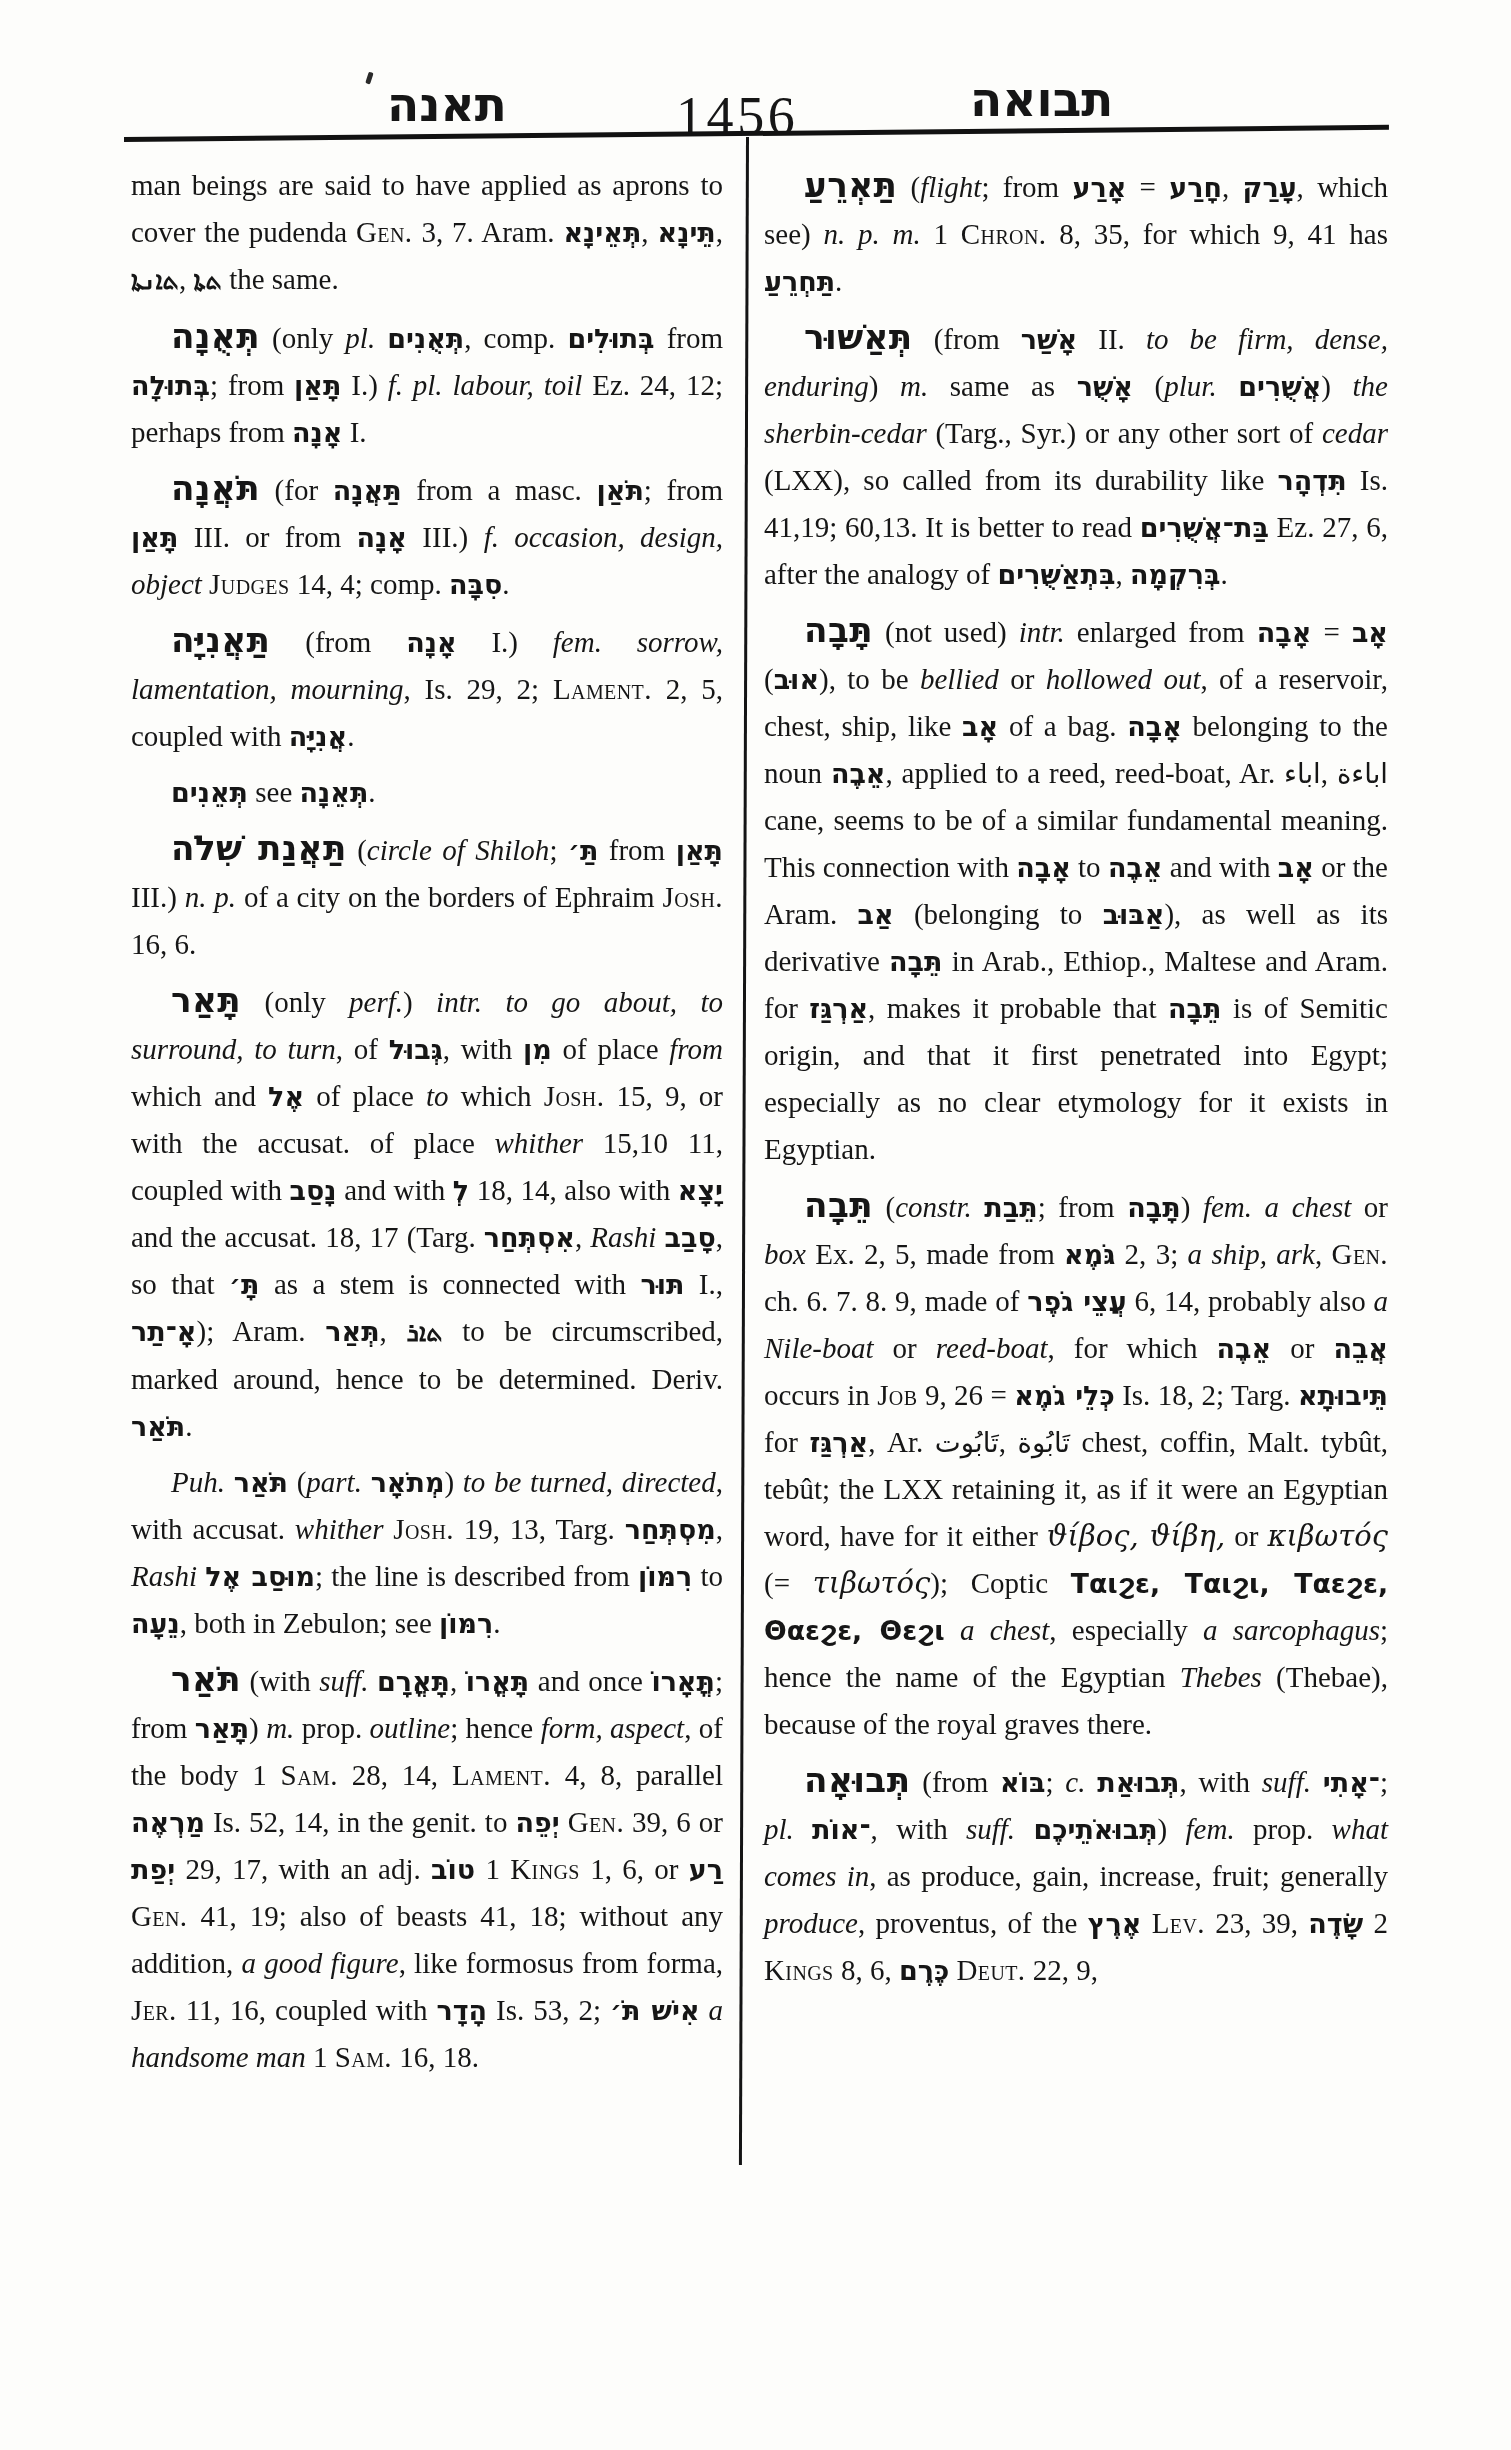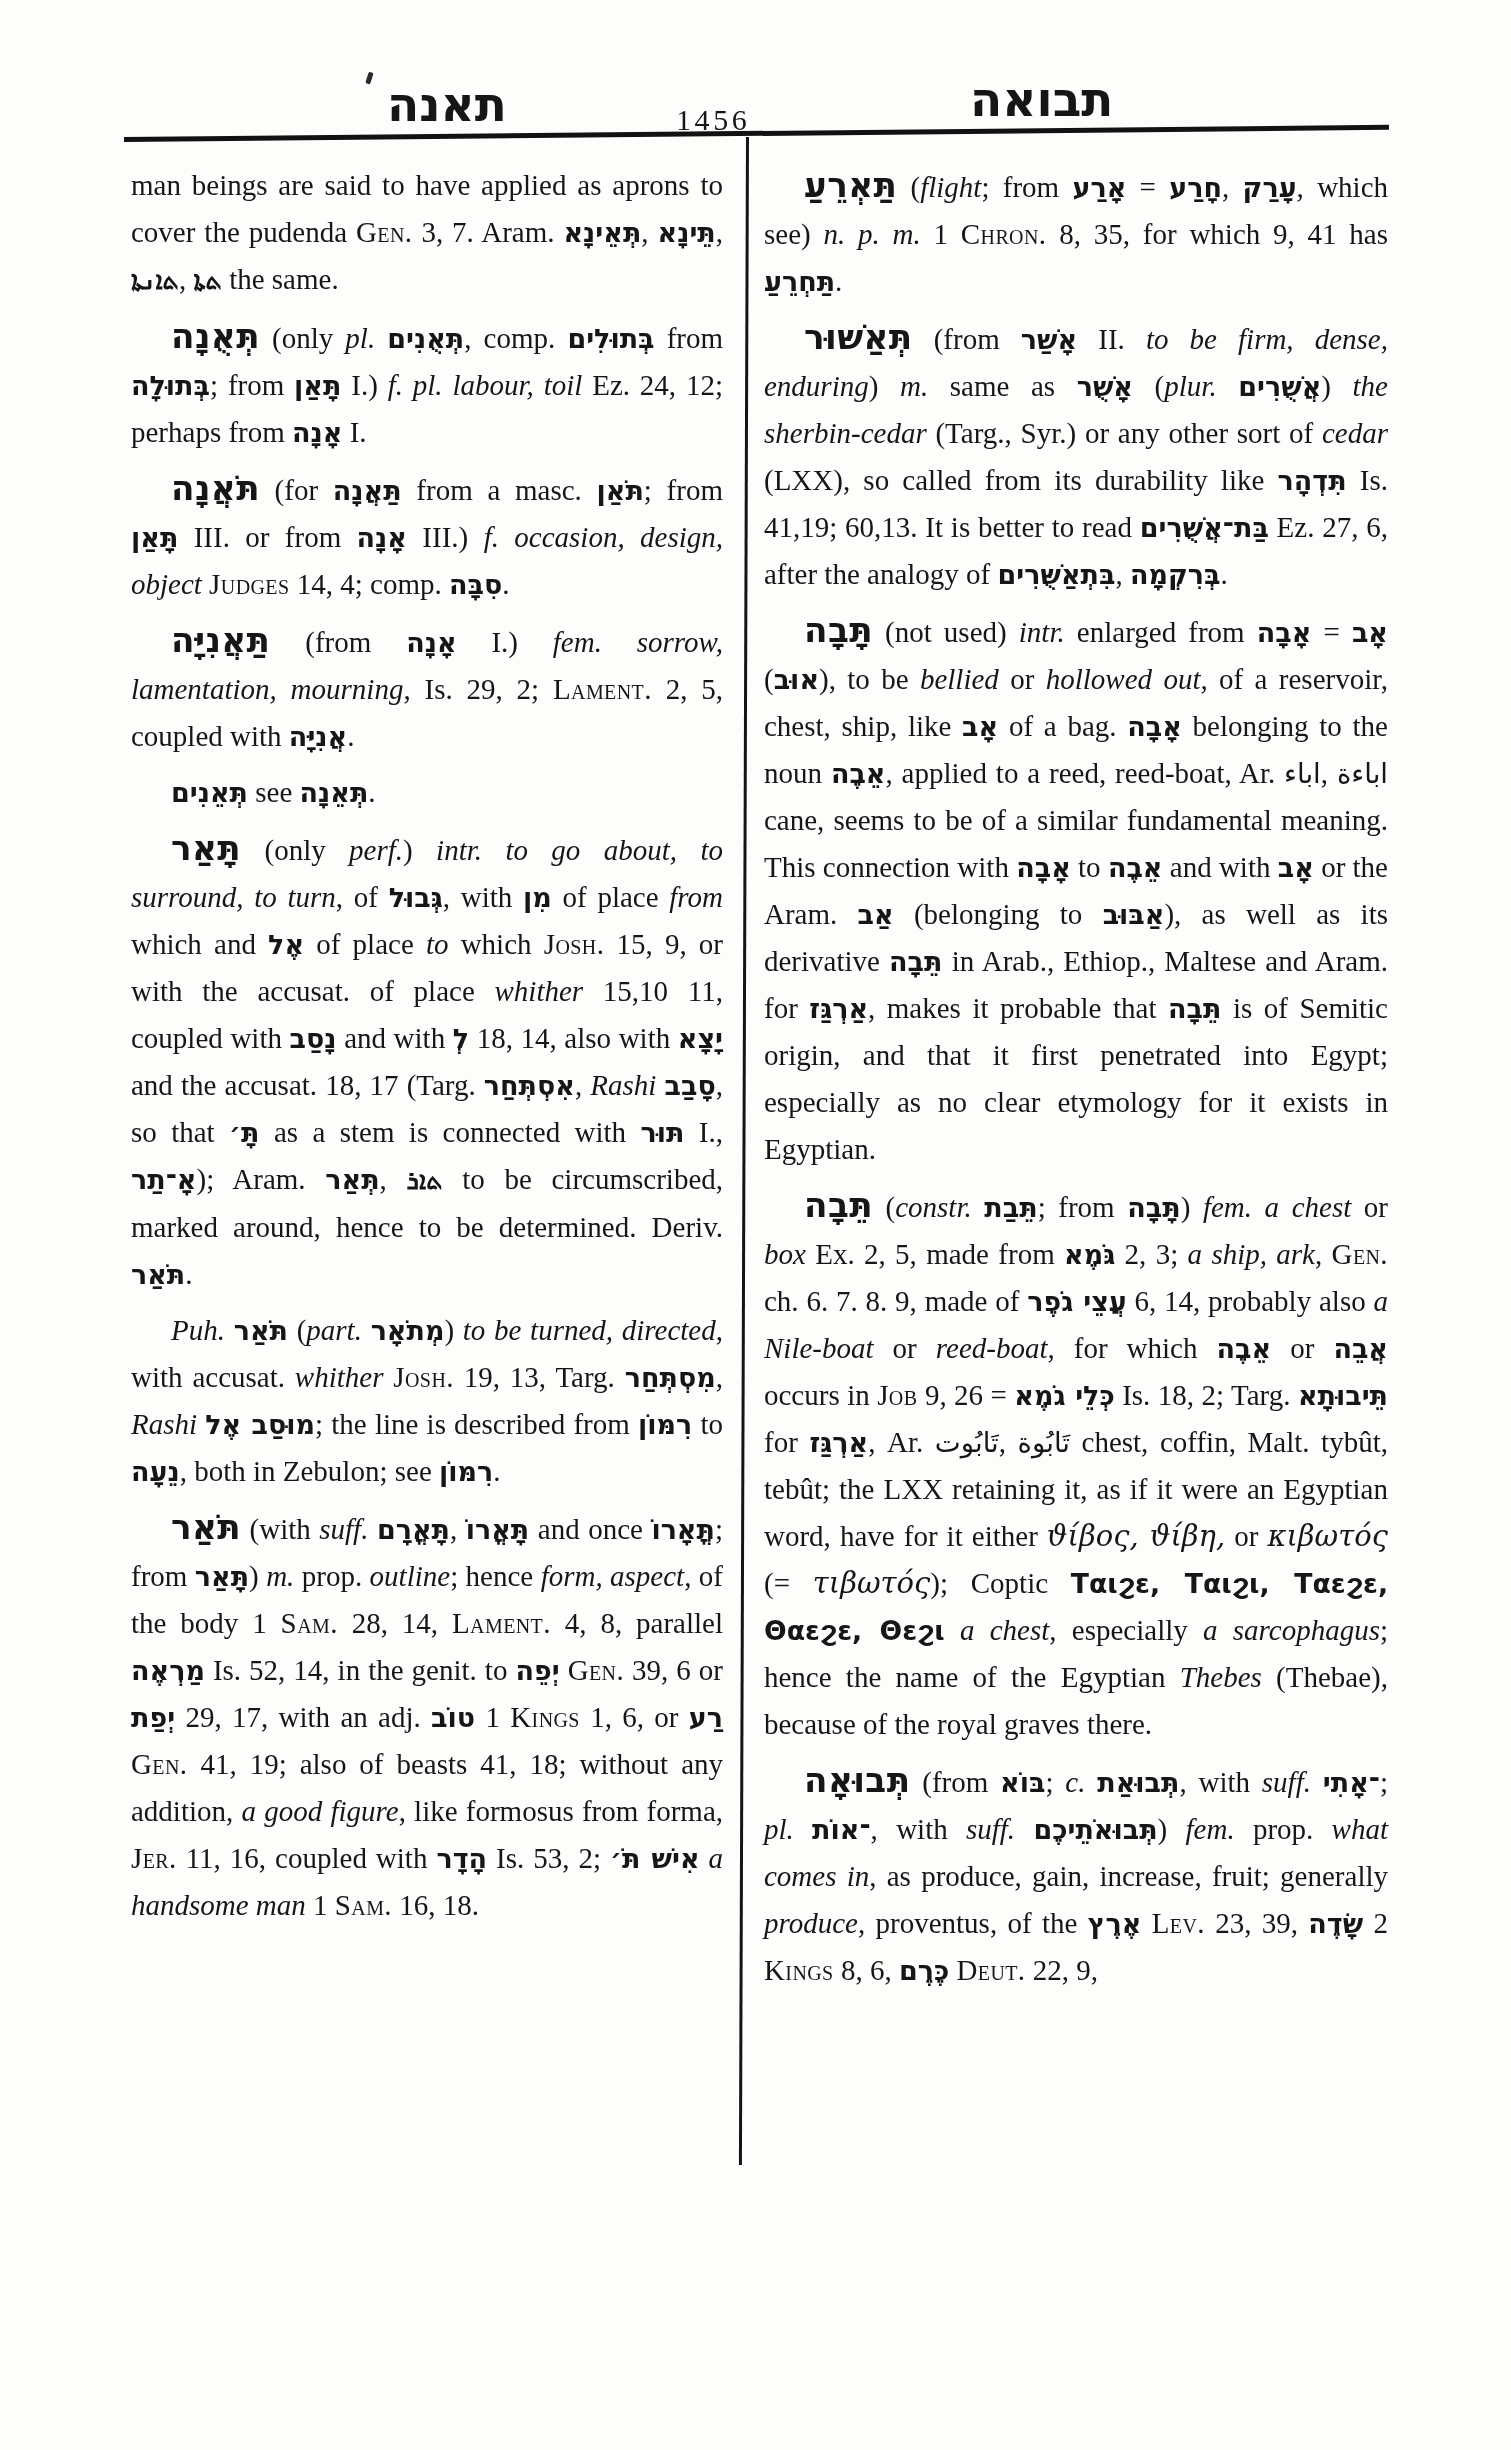--- a/index.html
+++ b/index.html
@@ -9,21 +9,21 @@
     width:1512px;height:2450px;
     background:#fdfdfb;
     color:#161616;
     font-family:"Liberation Serif", serif;
     overflow:hidden;
     padding-left:8px;
   }
   
   .hdr{position:absolute;white-space:nowrap;}
   #hdr-left{left:387px;top:77px;font-size:47px;font-weight:700;font-family:"DejaVu Sans",sans-serif;}
-  #page-number{left:676px;top:103px;font-size:30px;letter-spacing:3.6px;}
+  #page-number{left:676px;top:85px;font-size:54px;letter-spacing:3.6px;}
   #hdr-right{left:970px;top:72px;font-size:47px;font-weight:700;font-family:"DejaVu Sans",sans-serif;}
   #speck{position:absolute;left:367px;top:72px;width:4.5px;height:11.7px;background:#2a2a2a;transform:rotate(18deg);border-radius:1.8px;}
   
   #rule{position:absolute;left:124px;top:137px;width:1265px;height:4.5px;background:#121212;transform:rotate(-0.55deg);transform-origin:left center;}
   #divider{position:absolute;left:746px;top:137px;width:2.7px;height:2028px;background:#141414;transform:rotate(0.2deg);transform-origin:top center;}
   
   .col{
     position:absolute;top:162px;
     font-size:29px;line-height:47px;
     text-align:justify;
@@ -53,20 +53,21 @@
   <div class="hdr" id="hdr-right">תבואה</div>
   <div id="speck"></div>
   <div id="rule"></div>
   <div id="divider"></div>
   <div class="col" id="col-left">
       <p class="entry">man beings are said to have applied as aprons to cover the pudenda <span class="sc">Gen.</span> 3, 7. Aram. <span class="he">תְּאֵינָא</span>, <span class="he">תֵּינָא</span>, <span class="syr">ܬܐܢܬܐ</span>, <span class="syr">ܬܬܐ</span> the same.</p>
       <p class="entry ind"><span class="hw">תְּאֻנָה</span> (only <span class="it">pl.</span> <span class="he">תְּאֻנִים</span>, comp. <span class="he">בְּתוּלִים</span> from <span class="he">בְּתוּלָה</span>; from <span class="he">תָּאַן</span> I.) <span class="it">f. pl. labour, toil</span> Ez. 24, 12; perhaps from <span class="he">אָנָה</span> I.</p>
       <p class="entry ind"><span class="hw">תֹּאֲנָה</span> (for <span class="he">תַּאֲנָה</span> from a masc. <span class="he">תֹּאַן</span>; from <span class="he">תָּאַן</span> III. or from <span class="he">אָנָה</span> III.) <span class="it">f. occasion, design, object</span> <span class="sc">Judges</span> 14, 4; comp. <span class="he">סִבָּה</span>.</p>
       <p class="entry ind"><span class="hw">תַּאֲנִיָּה</span> (from <span class="he">אָנָה</span> I.) <span class="it">fem. sorrow, lamentation, mourning</span>, Is. 29, 2; <span class="sc">Lament.</span> 2, 5, coupled with <span class="he">אֲנִיָּה</span>.</p>
       <p class="entry ind"><span class="he">תְּאֵנִים</span> see <span class="he">תְּאֵנָה</span>.</p>
+      <p class="entry ind"><span class="hw">תַּאֲנַת שִׁלֹה</span> (<span class="it">circle of Shiloh</span>; <span class="he">תַּ׳</span> from <span class="he">תָּאַן</span> III.) <span class="it">n. p.</span> of a city on the borders of Ephraim <span class="sc">Josh.</span> 16, 6.</p>
       <p class="entry ind"><span class="hw">תָּאַר</span> (only <span class="it">perf.</span>) <span class="it">intr. to go about, to surround, to turn</span>, of <span class="he">גְּבוּל</span>, with <span class="he">מִן</span> of place <span class="it">from</span> which and <span class="he">אֶל</span> of place <span class="it">to</span> which <span class="sc">Josh.</span> 15, 9, or with the accusat. of place <span class="it">whither</span> 15,10 11, coupled with <span class="he">נָסַב</span> and with <span class="he">לְ</span> 18, 14, also with <span class="he">יָצָא</span> and the accusat. 18, 17 (Targ. <span class="he">אִסְתְּחַר</span>, <span class="it">Rashi</span> <span class="he">סָבַב</span>, so that <span class="he">תָּ׳</span> as a stem is connected with <span class="he">תּוּר</span> I., <span class="he">אָ־תַר</span>); Aram. <span class="he">תְּאַר</span>, <span class="syr">ܬܐܪ</span> to be circumscribed, marked around, hence to be determined. Deriv. <span class="he">תֹּאַר</span>.</p>
       <p class="entry ind"><span class="it">Puh.</span> <span class="he">תֹּאַר</span> (<span class="it">part.</span> <span class="he">מְתֹאָר</span>) <span class="it">to be turned, directed</span>, with accusat. <span class="it">whither</span> <span class="sc">Josh.</span> 19, 13, Targ. <span class="he">מִסְתְּחַר</span>, <span class="it">Rashi</span> <span class="he">מוּסַב אֶל</span>; the line is described from <span class="he">רִמּוֹן</span> to <span class="he">נֵעָה</span>, both in Zebulon; see <span class="he">רִמּוֹן</span>.</p>
       <p class="entry ind"><span class="hw">תֹּאַר</span> (with <span class="it">suff.</span> <span class="he">תָּאֳרָם</span>, <span class="he">תָּאֳרוֹ</span> and once <span class="he">תֳּאָרוֹ</span>; from <span class="he">תָּאַר</span>) <span class="it">m.</span> prop. <span class="it">outline</span>; hence <span class="it">form, aspect</span>, of the body 1 <span class="sc">Sam.</span> 28, 14, <span class="sc">Lament.</span> 4, 8, parallel <span class="he">מַרְאֶה</span> Is. 52, 14, in the genit. to <span class="he">יְפֵה</span> <span class="sc">Gen.</span> 39, 6 or <span class="he">יְפַת</span> 29, 17, with an adj. <span class="he">טוֹב</span> 1 <span class="sc">Kings</span> 1, 6, or <span class="he">רַע</span> <span class="sc">Gen.</span> 41, 19; also of beasts 41, 18; without any addition, <span class="it">a good figure</span>, like formosus from forma, <span class="sc">Jer.</span> 11, 16, coupled with <span class="he">הָדָר</span> Is. 53, 2; <span class="he">אִישׁ תֹּ׳</span> <span class="it">a handsome man</span> 1 <span class="sc">Sam.</span> 16, 18.</p>
     </div>
   <div class="col" id="col-right">
       <p class="entry ind"><span class="hw">תַּאְרֵעַ</span> (<span class="it">flight</span>; from <span class="he">אָרַע</span> = <span class="he">חָרַע</span>, <span class="he">עָרַק</span>, which see) <span class="it">n. p. m.</span> 1 <span class="sc">Chron.</span> 8, 35, for which 9, 41 has <span class="he">תַּחְרֵעַ</span>.</p>
       <p class="entry ind"><span class="hw">תְּאַשּׁוּר</span> (from <span class="he">אָשַׁר</span> II. <span class="it">to be firm, dense, enduring</span>) <span class="it">m.</span> same as <span class="he">אָשֻׁר</span> (<span class="it">plur.</span> <span class="he">אֲשֻׁרִים</span>) <span class="it">the sherbin-cedar</span> (Targ., Syr.) or any other sort of <span class="it">cedar</span> (LXX), so called from its durability like <span class="he">תִּדְהָר</span> Is. 41,19; 60,13.  It is better to read <span class="he">בַּת־אֲשֻׁרִים</span> Ez. 27, 6, after the analogy of <span class="he">בִּתְאַשֻּׁרִים</span>, <span class="he">בְּרִקְמָה</span>.</p>
       <p class="entry ind"><span class="hw">תָּבָה</span> (not used) <span class="it">intr.</span> enlarged from <span class="he">אָבָה</span> = <span class="he">אָב</span> (<span class="he">אוּב</span>), to be <span class="it">bellied</span> or <span class="it">hollowed out</span>, of a reservoir, chest, ship, like <span class="he">אָב</span> of a bag. <span class="he">אָבָה</span> belonging to the noun <span class="he">אֵבֶה</span>, applied to a reed, reed-boat, Ar. <span class="ar">اباء</span>, <span class="ar">اباءة</span> cane, seems to be of a similar fundamental meaning.  This connection with <span class="he">אָבָה</span> to <span class="he">אֵבֶה</span> and with <span class="he">אָב</span> or the Aram. <span class="he">אַב</span> (belonging to <span class="he">אַבּוּב</span>), as well as its derivative <span class="he">תֵּבָה</span> in Arab., Ethiop., Maltese and Aram. for <span class="he">אַרְגַּז</span>, makes it probable that <span class="he">תֵּבָה</span> is of Semitic origin, and that it first penetrated into Egypt; especially as no clear etymology for it exists in Egyptian.</p>
       <p class="entry ind"><span class="hw">תֵּבָה</span> (<span class="it">constr.</span> <span class="he">תֵּבַת</span>; from <span class="he">תָּבָה</span>) <span class="it">fem.</span> <span class="it">a chest</span> or <span class="it">box</span> Ex. 2, 5, made from <span class="he">גֹּמֶא</span> 2, 3; <span class="it">a ship, ark</span>, <span class="sc">Gen.</span> ch. 6. 7. 8. 9, made of <span class="he">עֲצֵי גֹפֶר</span> 6, 14, probably also <span class="it">a Nile-boat</span> or <span class="it">reed-boat</span>, for which <span class="he">אֵבֶה</span> or <span class="he">אֲבֵה</span> occurs in <span class="sc">Job</span> 9, 26 = <span class="he">כְּלֵי גֹמֶא</span> Is. 18, 2;  Targ. <span class="he">תֵּיבוּתָא</span> for <span class="he">אַרְגַּז</span>,  Ar. <span class="ar">تَابُوت</span>, <span class="ar">تَابُوة</span> chest, coffin, Malt. tybût, tebût;  the LXX retaining it, as if it were an Egyptian word, have for it either <span class="gr">ϑίβος, ϑίβη,</span> or <span class="gr">κιβωτός</span> (= <span class="gr">τιβωτός</span>); Coptic <span class="cp">Ταιϩε, Ταιϩι, Ταεϩε, Θαεϩε, Θεϩι</span> <span class="it">a chest</span>, especially <span class="it">a sarcophagus</span>; hence the name of the Egyptian <span class="it">Thebes</span> (Thebae), because of the royal graves there.</p>
       <p class="entry ind"><span class="hw">תְּבוּאָה</span> (from <span class="he">בּוֹא</span>; <span class="it">c.</span> <span class="he">תְּבוּאַת</span>, with <span class="it">suff.</span> <span class="he">־אָתִי</span>; <span class="it">pl.</span> <span class="he">־אוֹת</span>, with <span class="it">suff.</span> <span class="he">תְּבוּאֹתֵיכֶם</span>) <span class="it">fem.</span> prop. <span class="it">what comes in</span>, as produce, gain, increase, fruit; generally <span class="it">produce</span>, proventus, of the <span class="he">אֶרֶץ</span> <span class="sc">Lev.</span> 23, 39, <span class="he">שָׂדֶה</span> 2 <span class="sc">Kings</span> 8, 6, <span class="he">כֶּרֶם</span> <span class="sc">Deut.</span> 22, 9,</p>

